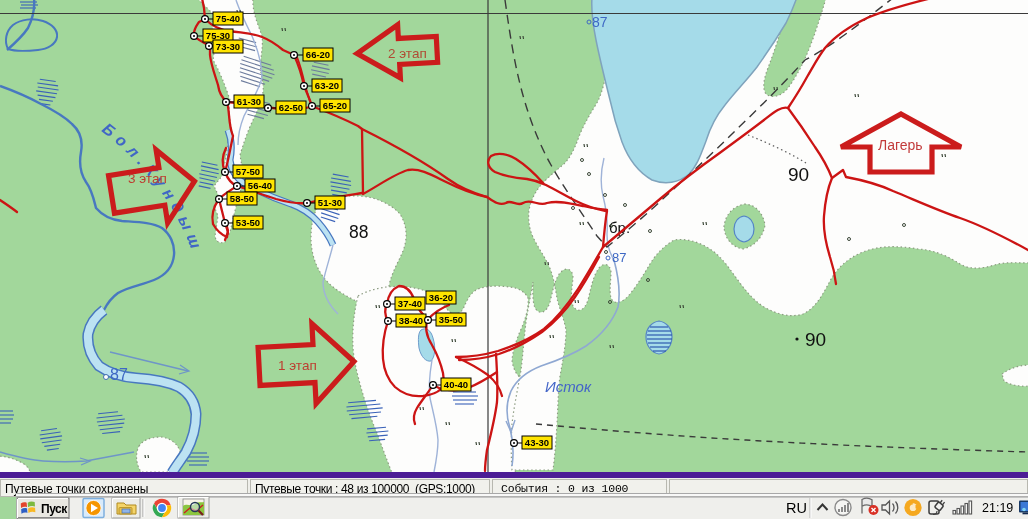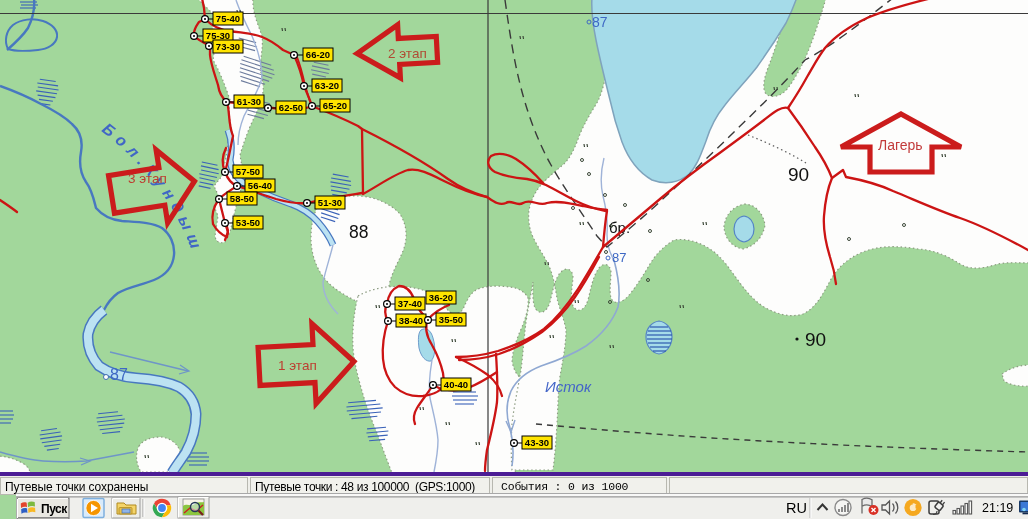--- a/index.html
+++ b/index.html
@@ -1,18 +1,18 @@
 <!DOCTYPE html>
 <html><head>
 <meta charset="utf-8">
 <style>
   html,body{margin:0;padding:0;}
   #page{position:relative;width:1028px;height:519px;overflow:hidden;background:#A2D79B;font-family:"Liberation Sans", sans-serif;}
   #map{position:absolute;left:0;top:0;}
-  #statusbar{position:absolute;left:0;top:472px;width:1028px;height:21px;background:#EFEFEA;border-top:4px solid #4c1d95;box-sizing:border-box;}
+  #statusbar{position:absolute;left:0;top:472px;width:1028px;height:21px;background:#EFEFEA;border-top:6px solid #4c1d95;box-sizing:border-box;}
   .sp{position:absolute;top:1px;height:18px;border:1px solid #b8b8b0;background:#F1F1EC;font-size:12px;color:#000;line-height:18px;padding-left:4px;box-sizing:border-box;white-space:nowrap;overflow:hidden;letter-spacing:-0.1px;}
   #taskbar{position:absolute;left:16px;top:493px;width:1028px;height:26px;background:linear-gradient(#FDFDFD,#ECECEC 20%,#E8E8E8);border-top:1px solid #a8a8a8;box-sizing:border-box;}
 </style>
 </head>
 <body>
 <div id="page">
 
 <svg id="map" width="1028" height="473" viewBox="0 0 1028 473">
 
   <rect x="0" y="0" width="1028" height="473" fill="#A2D79B"></rect>

